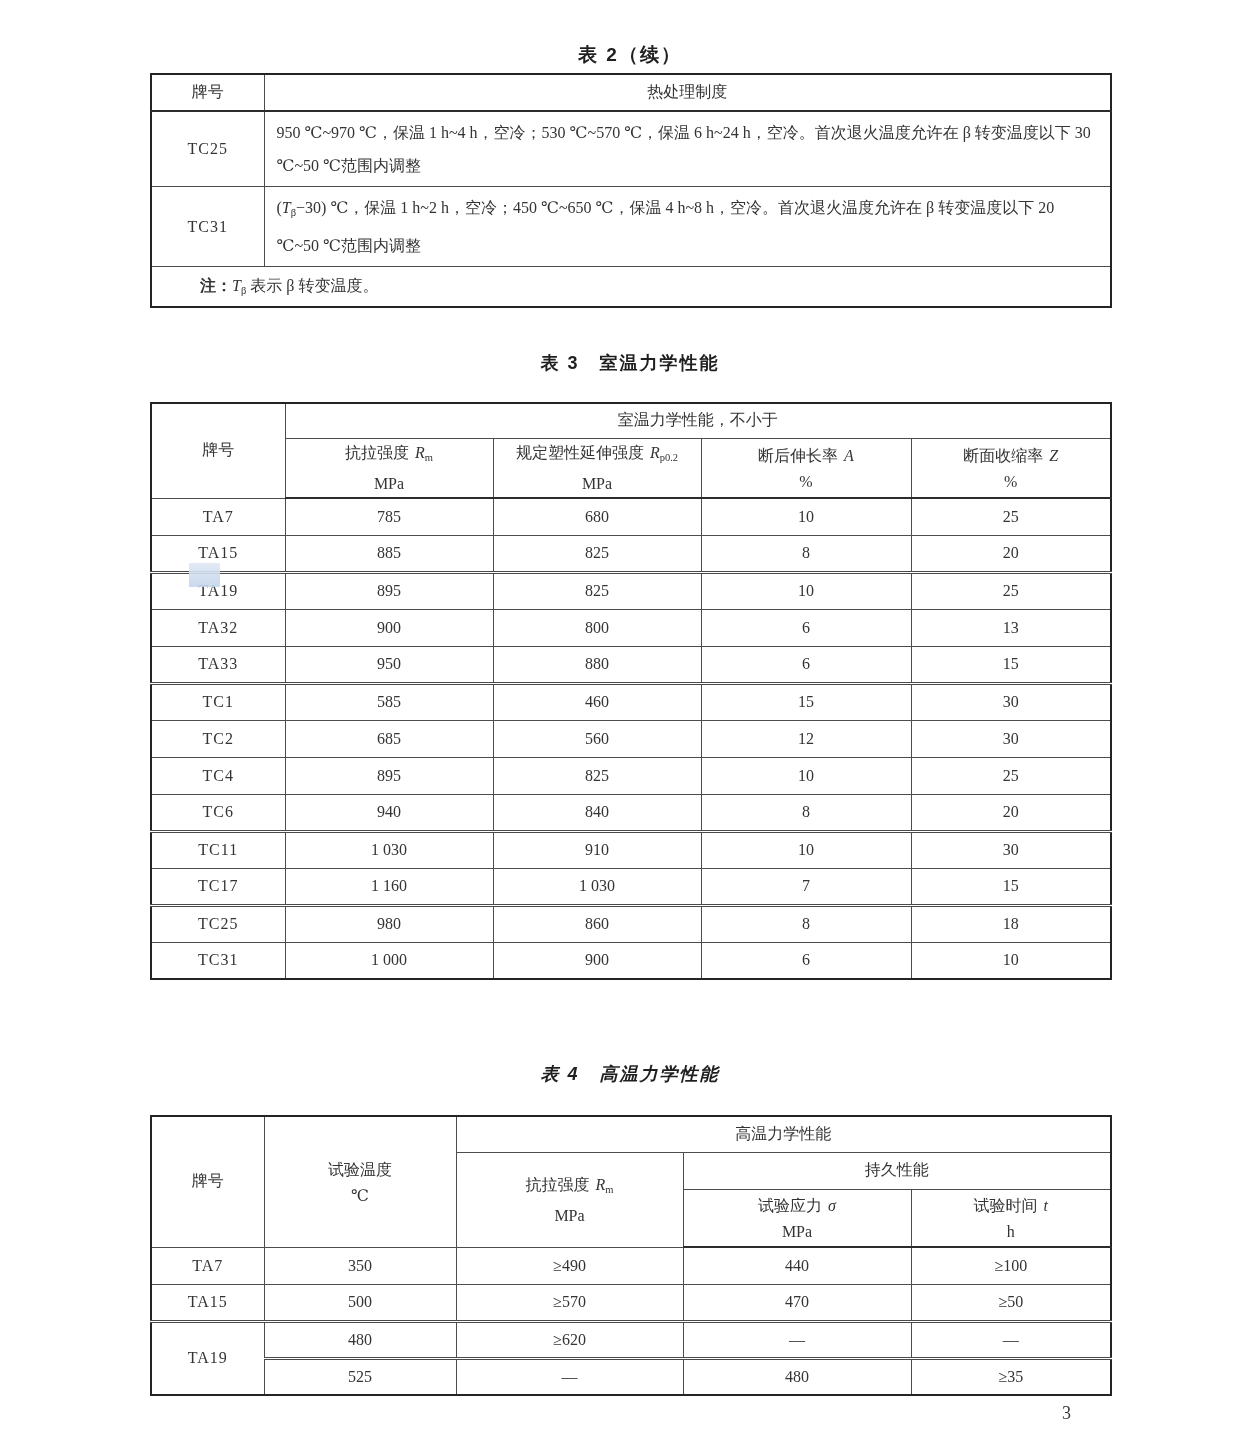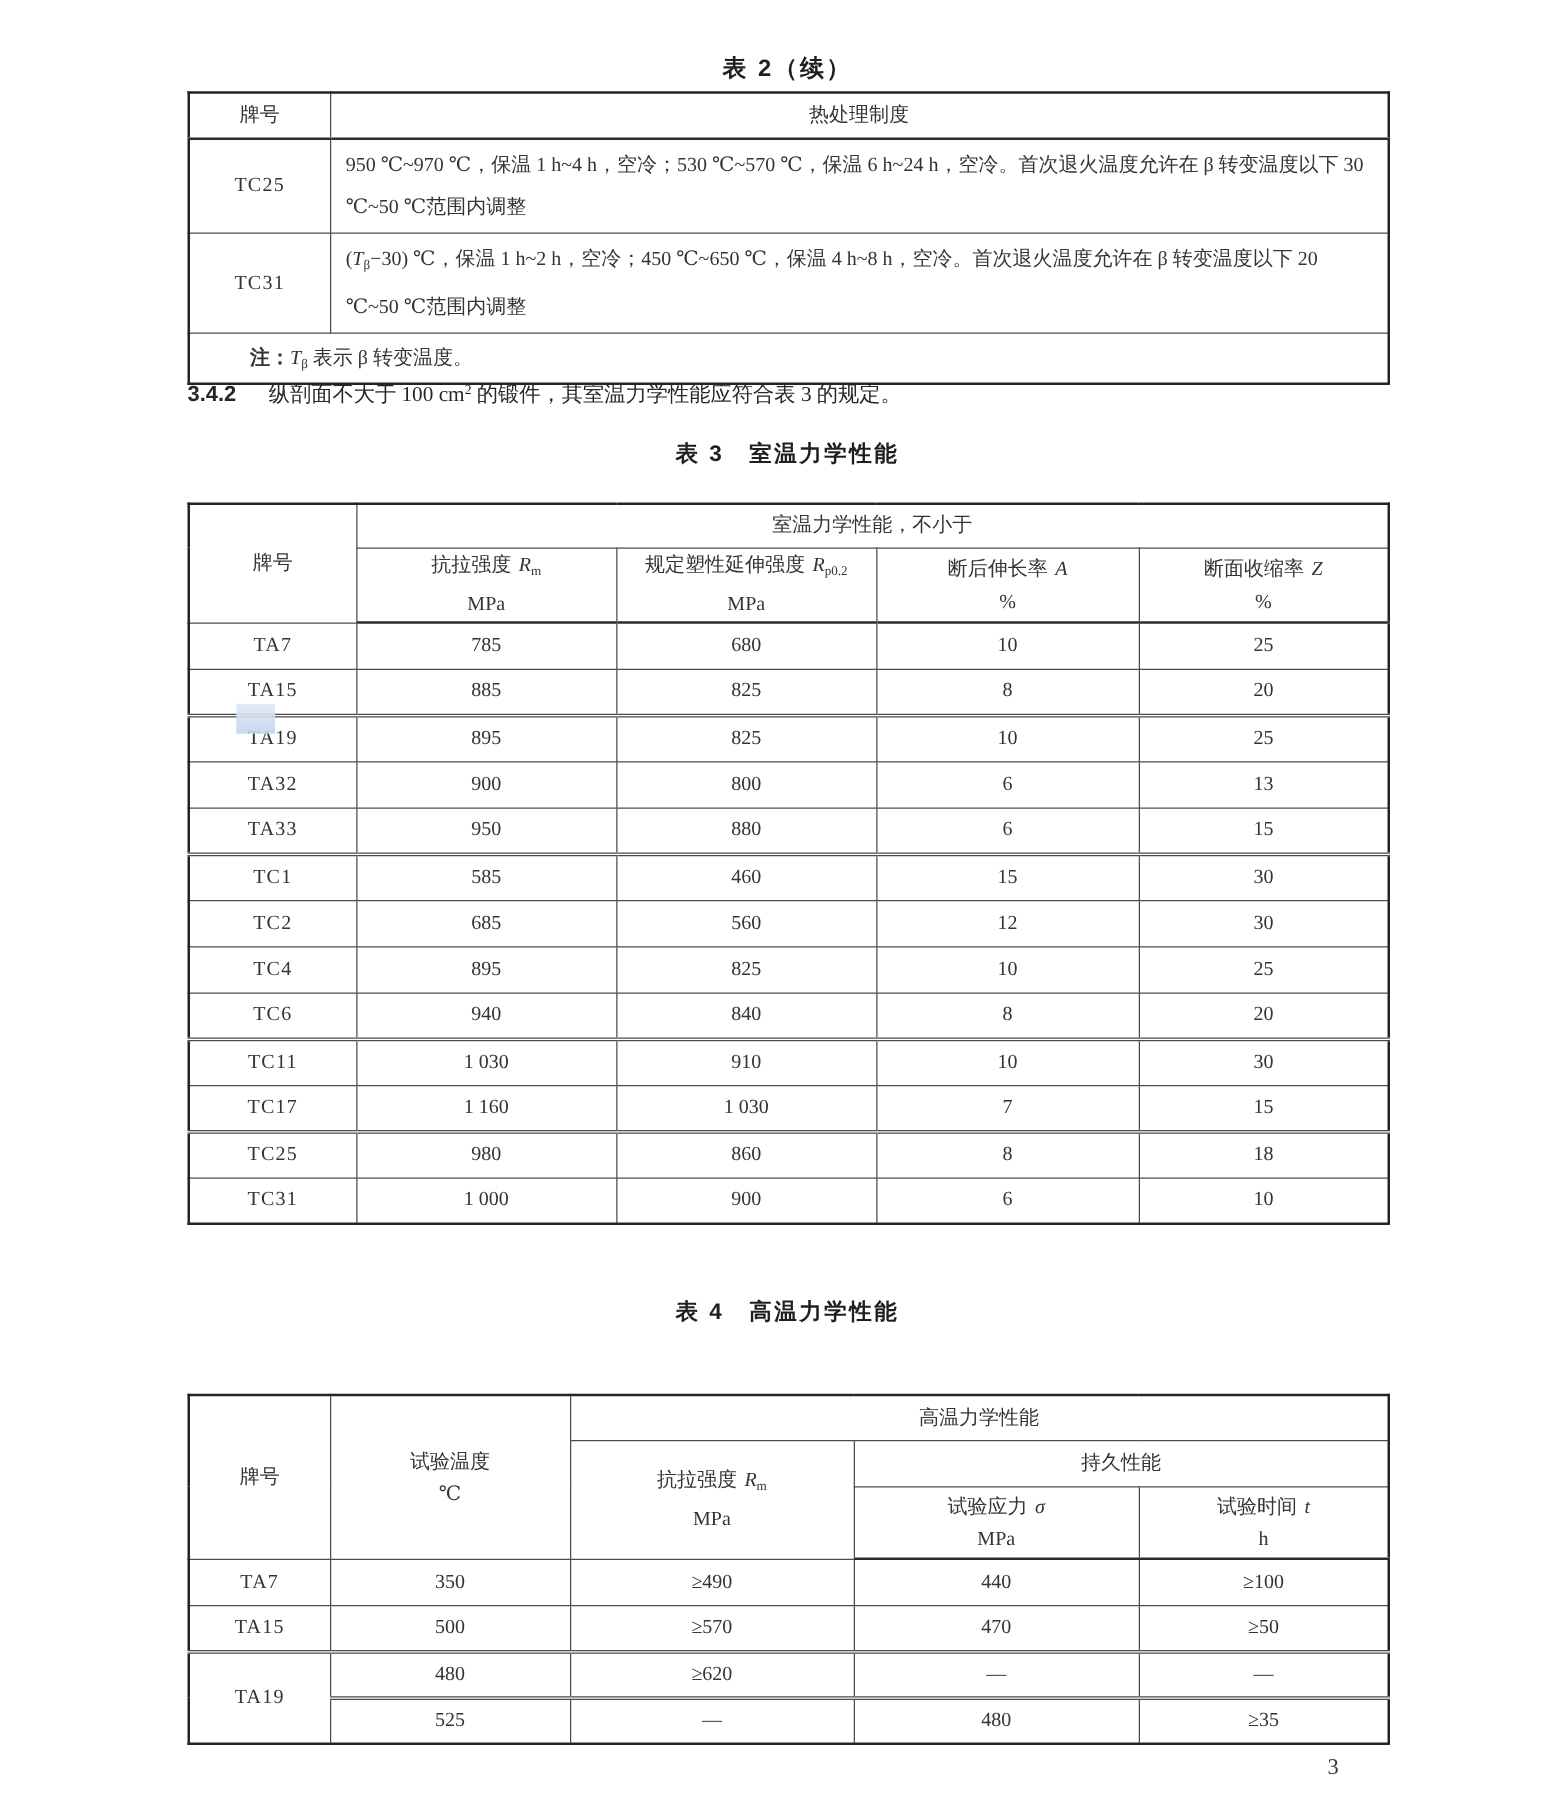--- a/index.html
+++ b/index.html
@@ -72,21 +72,20 @@
       <tr style="height:70px;">
         <td class="grade">TC31</td>
         <td class="regime"><span>(</span><i class="v" style="margin-left:0;">T</i><sub class="s">β</sub><span>−30) ℃，保温 1 h~2 h，空冷；450 ℃~650 ℃，保温 4 h~8 h，空冷。首次退火温度允许在 β 转变温度以下 20 ℃~50 ℃范围内调整</span></td>
       </tr>
       <tr style="height:40px;">
         <td class="note-cell" colspan="2"><b style="font-family:'Liberation Sans','DejaVu Sans',sans-serif;">注：</b><i class="v" style="margin-left:0;">T</i><sub class="s">β</sub><span> 表示 β 转变温度。</span></td>
       </tr>
     </tbody>
   </table>
 
-  <p class="clause" style="top:300px;"><span class="num">3.4.2</span><span>纵剖面不大于 100 cm</span><sup>2</sup><span> 的锻件，其室温力学性能应符合表 3 的规定。</span></p>
 
   <div class="heading" style="top:351px; font-size:18px;">表 3　室温力学性能</div>
 
   <table class="tbl" style="top:402px;">
     <colgroup>
         <col style="width:134px">
         <col style="width:208px">
         <col style="width:208px">
         <col style="width:210px">
         <col style="width:200px">
@@ -204,21 +203,21 @@
           <td>900</td>
           <td>6</td>
           <td>10</td>
         </tr>
     </tbody>
   </table>
 
   <div class="hl-artifact"></div>
 
 
-  <div class="heading" style="top:1037px; font-size:18px;">表 4　高温力学性能</div>
+  <div class="heading" style="top:1062px; font-size:18px;font-style:italic;">表 4　高温力学性能</div>
 
   <table class="tbl" style="top:1115px;">
     <colgroup>
         <col style="width:113px">
         <col style="width:192px">
         <col style="width:227px">
         <col style="width:228px">
         <col style="width:200px">
       </colgroup>
     <tbody>

